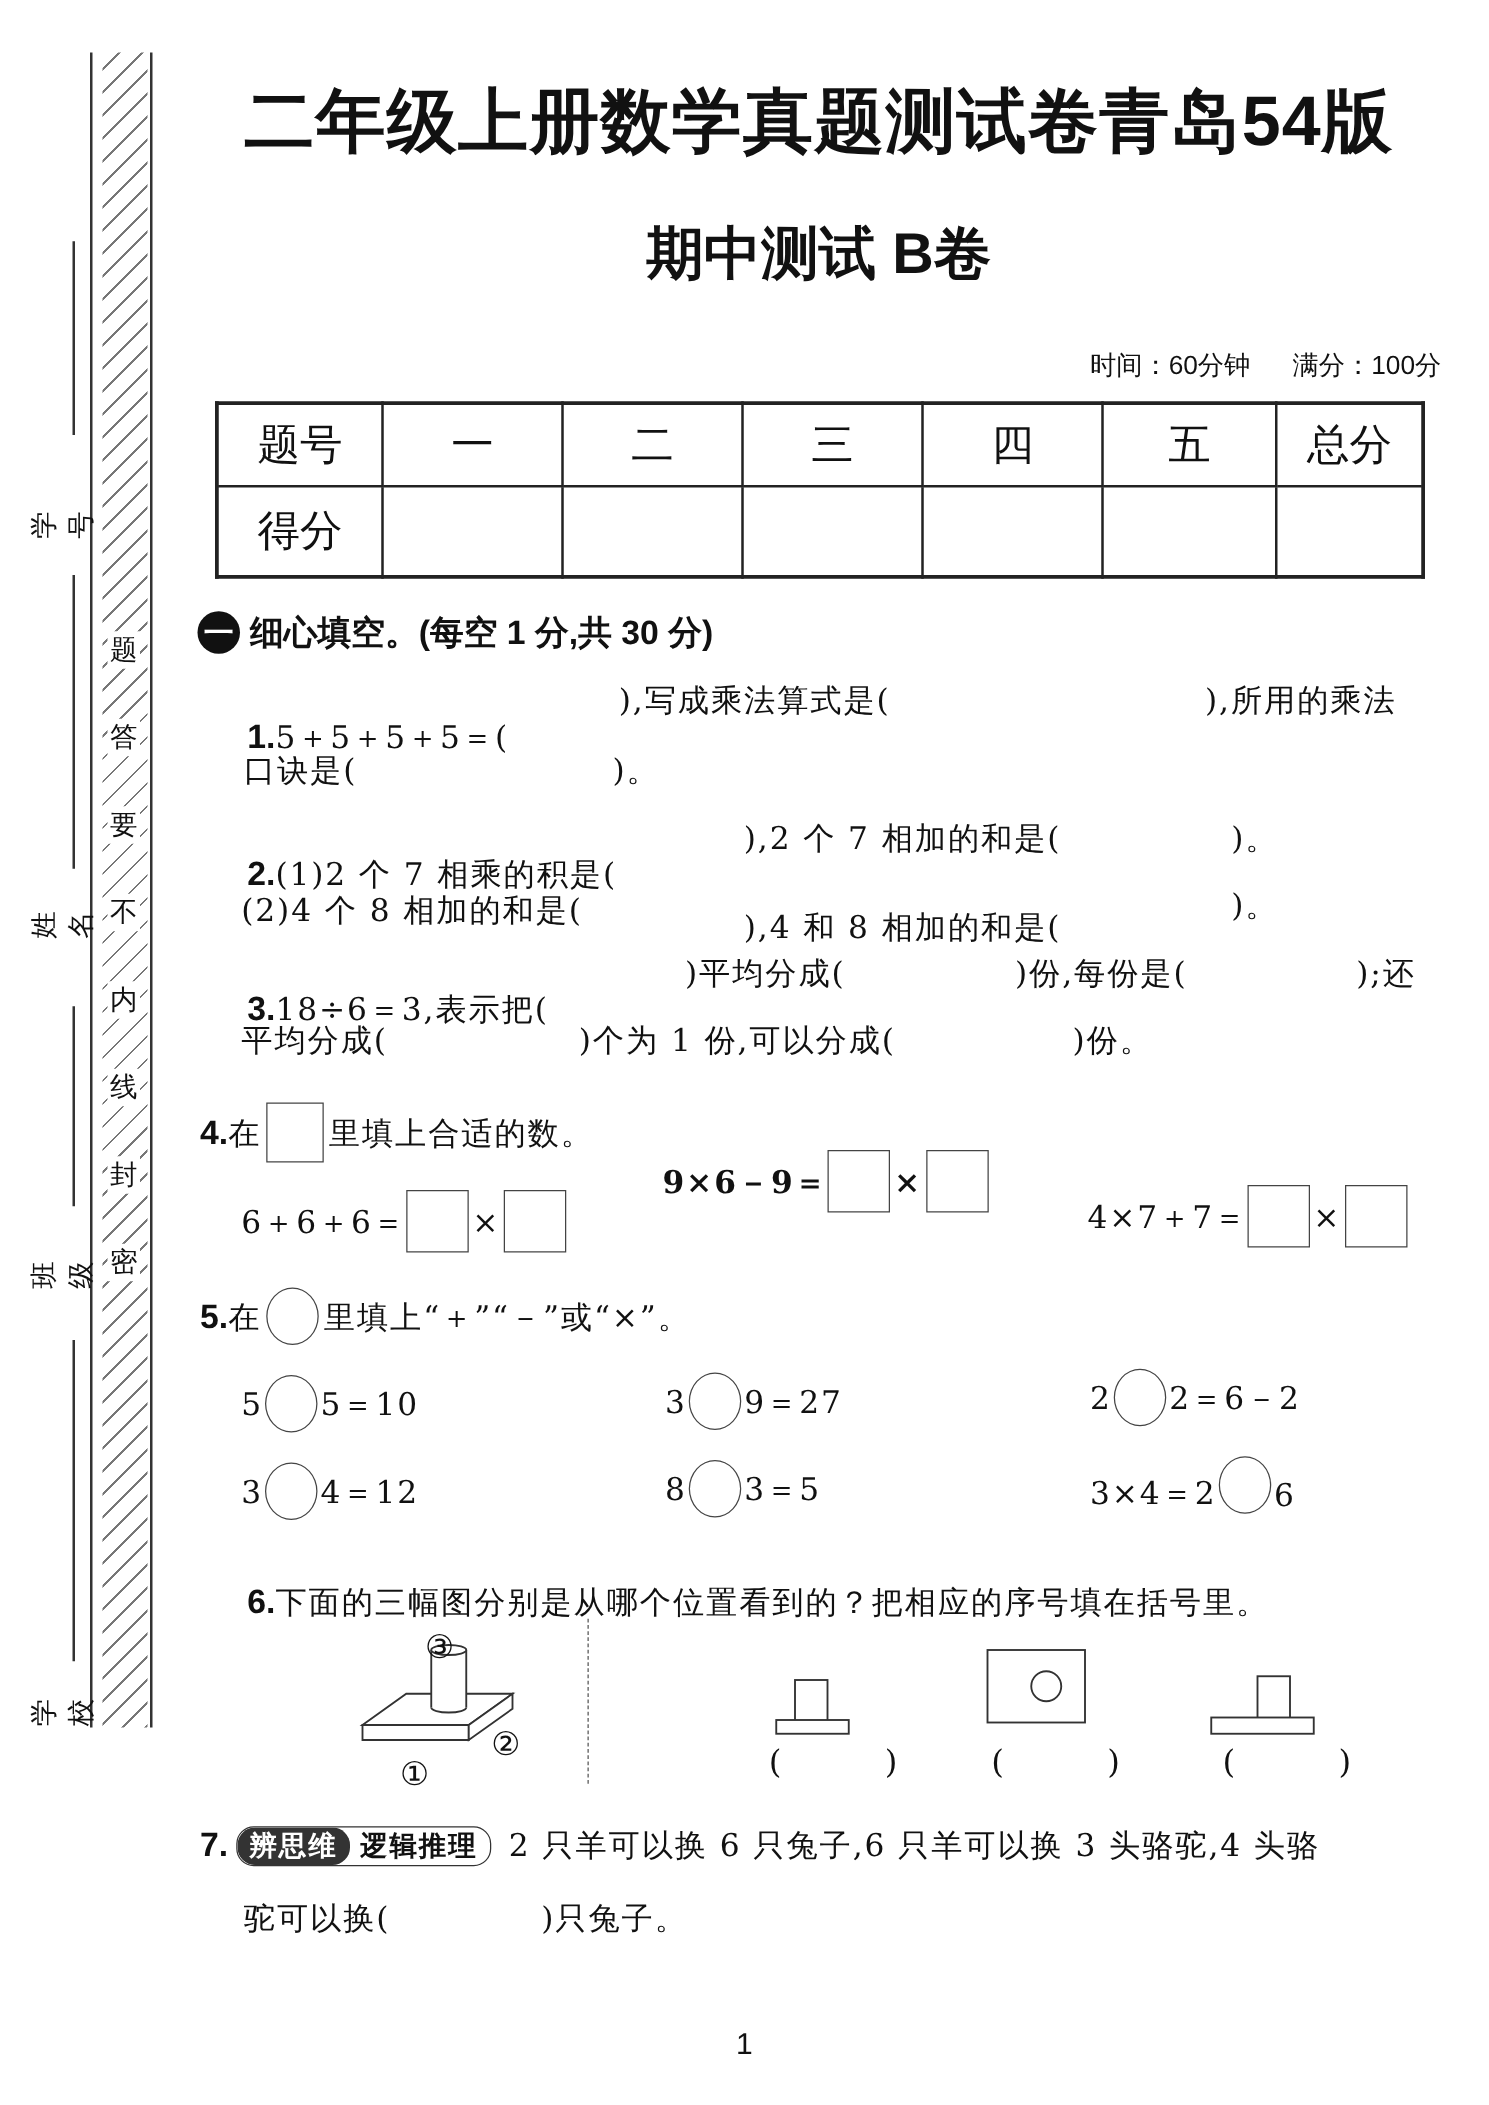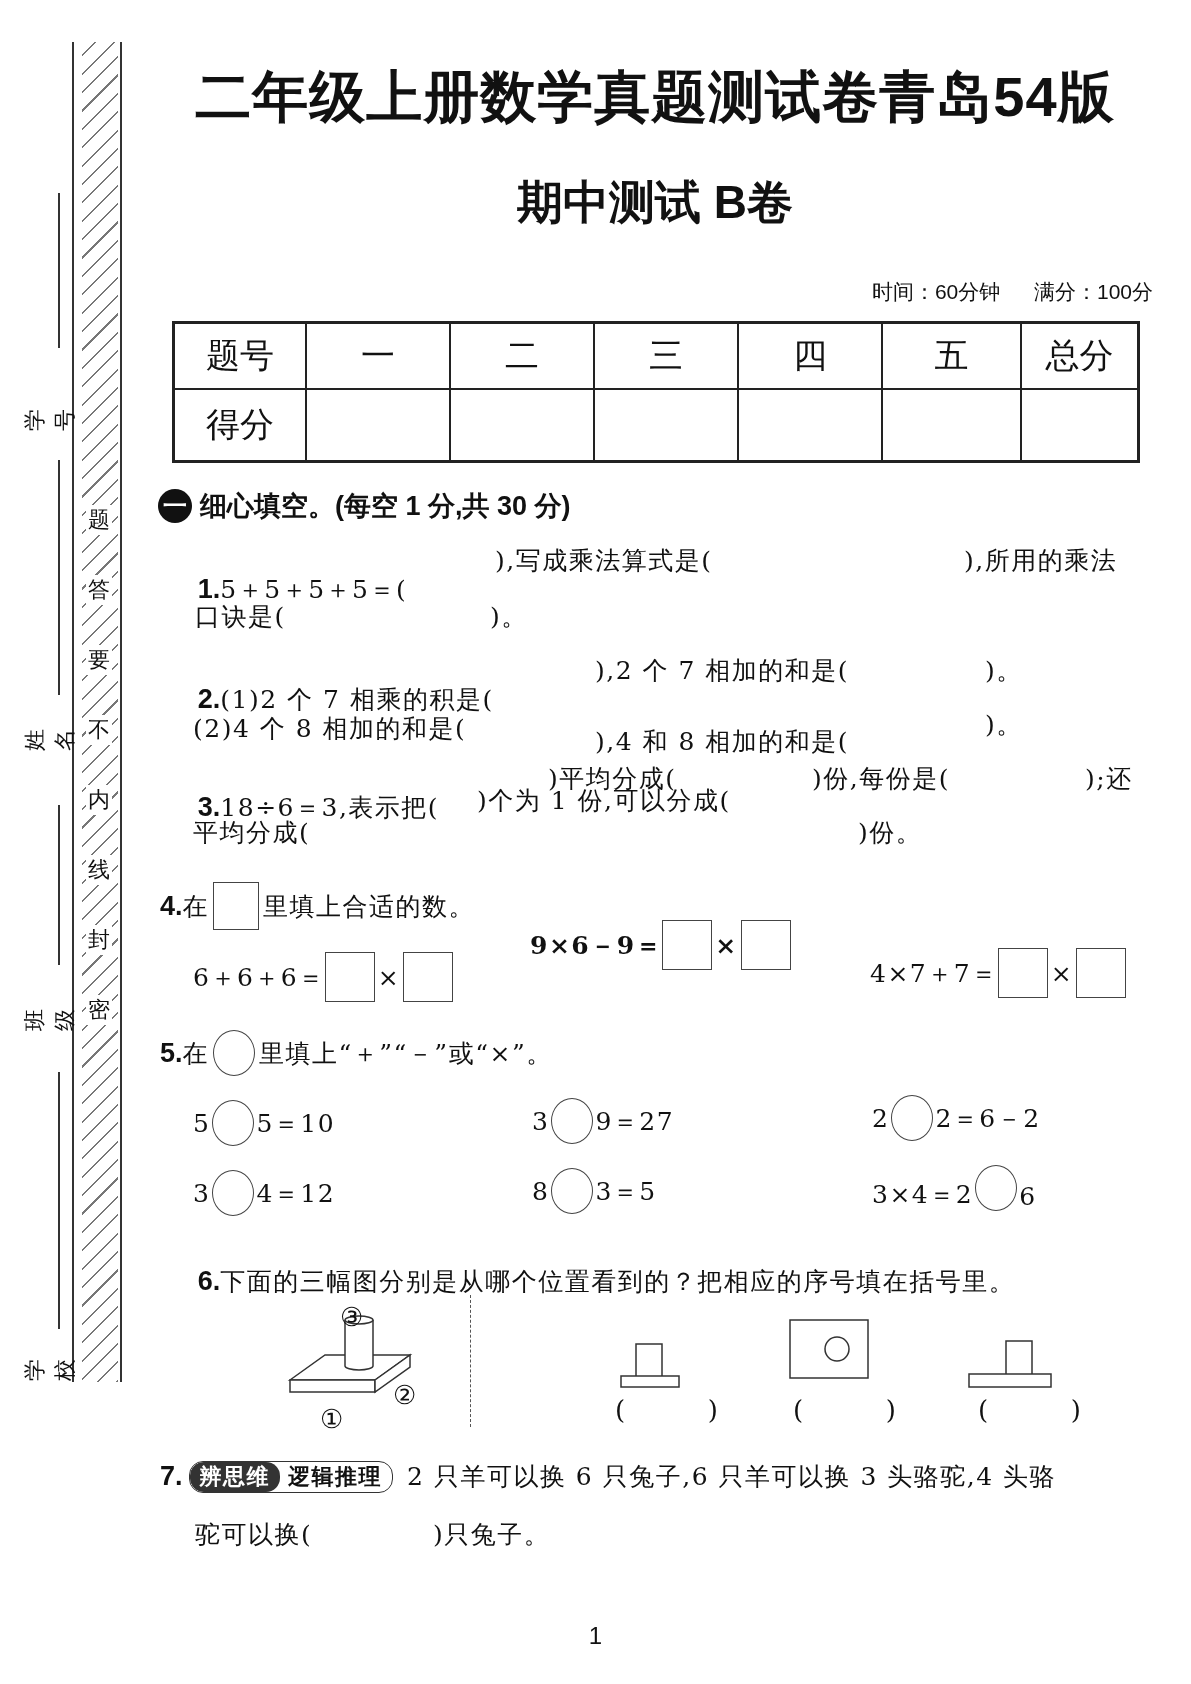--- a/index.html
+++ b/index.html
@@ -131,21 +131,21 @@
 </div>
 
 <div>
   <div class="q" style="left:160px; top:762px;">
     <span class="qn">3.</span><span>18÷6＝3,表示把(</span>
   </div>
   <div class="q" style="left:548px; top:762px;">)平均分成(</div>
   <div class="q" style="left:812px; top:762px;">)份,每份是(</div>
   <div class="q" style="left:1085px; top:762px;">);还</div>
   <div class="q" style="left:193px; top:816px;">平均分成(</div>
-  <div class="q" style="left:463px; top:784px;margin-left:14px;">)个为 1 份,可以分成(</div>
+  <div class="q" style="left:463px; top:816px;">)个为 1 份,可以分成(</div>
   <div class="q" style="left:858px; top:816px;">)份。</div>
 </div>
 
 <div>
   <div class="q" style="left:160px; top:882px; display:flex; align-items:center;">
     <span class="qn">4.</span>
     <span>在</span>
     <span class="box" style="width:44px; height:46px; margin:0 4px;"></span>
     <span>里填上合适的数。</span>
   </div>

